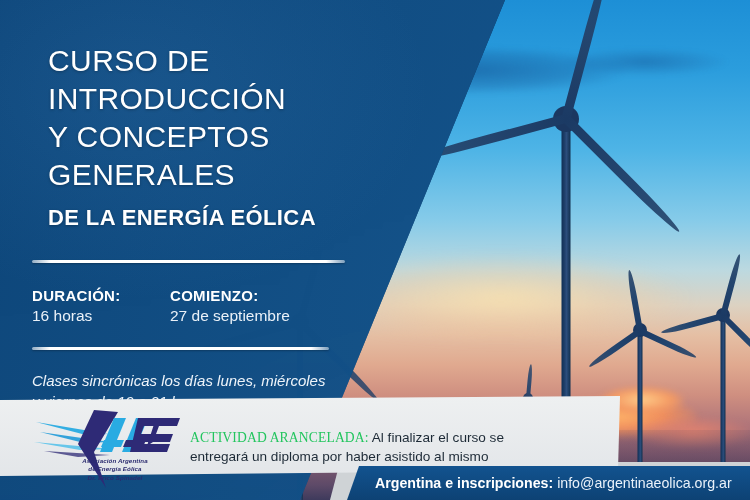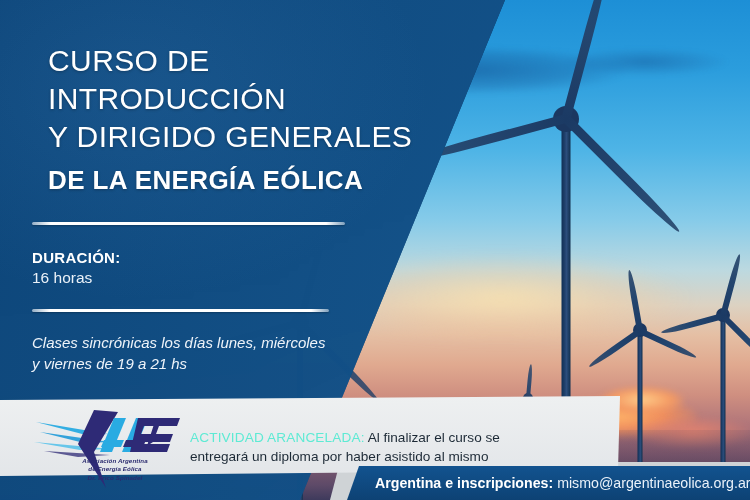--- a/index.html
+++ b/index.html
@@ -111,21 +111,21 @@
     clip-path:polygon(0 0, 505px 0, 300px 500px, 0 500px);
     background:radial-gradient(ellipse 420px 300px at 18% 18%, rgba(60,125,185,.22) 0%, rgba(60,125,185,0) 70%);
   }
 
   
   .content{position:absolute;z-index:10;left:0;top:0;width:460px;color:#fff;}
   .title{margin:16px;padding:0 0 0 32px;}
   .t-line{display:block;letter-spacing:.4px;text-shadow:0 1px 3px rgba(0,0,0,.28);}
   .t1,.t2{font-size:30px;font-weight:400;line-height:38px;}
   .t1{padding-top:26px;}
-  .t3{font-size:26px;font-weight:700;line-height:40px;padding-top:4px;}
+  .t3{font-size:22px;font-weight:700;line-height:40px;padding-top:4px;}
 
   .rule{height:3px;background:linear-gradient(to right,rgba(255,255,255,.55),#fff 6%,#fff 94%,rgba(255,255,255,.45));
         border-radius:2px;margin-left:32px;box-shadow:0 1px 2px rgba(0,0,0,.25);}
   #rule-1{width:313px;margin-top:22px;}
   #rule-2{width:297px;margin-top:22px;}
 
   .dirigido{margin:22px 0 0 32px;width:330px;font-size:15.5px;line-height:22px;color:#eef4fa;}
   .dirigido b{font-weight:700;color:#fff;}
 
   .meta{margin:24px 0 0 32px;display:flex;gap:28px;}
@@ -142,21 +142,21 @@
     clip-path:polygon(0 4px, 620px 0, 618px 74px, 0 80px);
     box-shadow:0 2px 6px rgba(0,0,0,.35);
   }
   .logo{position:absolute;left:34px;top:404px;width:150px;height:86px;z-index:14;}
   .logo svg{display:block;}
   .logo-sub{position:absolute;left:56px;top:457px;width:118px;z-index:15;text-align:center;
             font-size:6.2px;font-weight:700;font-style:italic;line-height:8.4px;color:#2a2a6e;letter-spacing:.1px;}
 
   .aranc{position:absolute;left:190px;top:414px;width:330px;z-index:14;
          font-size:13.6px;line-height:19px;color:#1d2a36;}
-  .aranc .hl{color:#5eead4;letter-spacing:.15px;}
+  .aranc .hl{color:#22c55e;letter-spacing:.15px;font-family:Liberation Serif, serif;}
 
   
   .bluebar-shadow{
     position:absolute;left:330px;top:462px;width:420px;height:38px;z-index:11;
     background:#cfd3d6;
     clip-path:polygon(10px 0, 420px 0, 420px 38px, 0 38px);
   }
   .bluebar{
     position:absolute;left:347px;top:466px;width:403px;height:34px;z-index:13;
     background:linear-gradient(to bottom,#12538f,#0d4274);
@@ -221,31 +221,35 @@
     </div>
   </div>
 
   <div class="overlay"></div>
   <div class="overlay-sheen"></div>
 
   <div class="content">
 
     <h1 class="title">
       <span class="t-line t1">CURSO DE INTRODUCCIÓN</span>
-      <span class="t-line t2">Y DIRIGIDO GENERALES</span>
+      <span class="t-line t2">Y CONCEPTOS GENERALES</span>
       <span class="t-line t3">DE LA ENERGÍA EÓLICA</span>
     </h1>
 
     <div class="rule" id="rule-1"></div>
 
 
     <div class="meta">
       <div class="col-dur">
         <span class="lbl">DURACIÓN:</span>
         <span class="val">16 horas</span>
+      </div>
+      <div>
+        <span class="lbl">COMIENZO:</span>
+        <span class="val">27 de septiembre</span>
       </div>
     </div>
 
     <div class="rule" id="rule-2"></div>
 
     <p class="sincro">Clases sincrónicas los días lunes, miércoles y viernes de 19 a 21 hs</p>
   </div>
 
   <div class="whitebar"></div>
 
@@ -275,17 +279,17 @@
   </div>
 
   <p class="aranc">
     <span class="hl">ACTIVIDAD ARANCELADA:</span><span> Al finalizar el curso se entregará un diploma por haber asistido al mismo</span>
   </p>
 
   <div class="bluebar-shadow"></div>
   <div class="bluebar">
     <span class="txt">
       <b>Argentina e inscripciones:</b>
-      <span>mismo@argentinaeolica.org.ar</span>
+      <span>info@argentinaeolica.org.ar</span>
     </span>
   </div>
 
 </div>
 
 </body></html>

